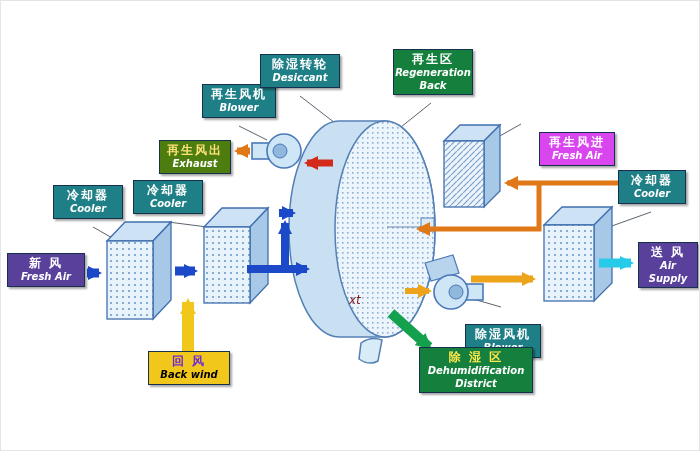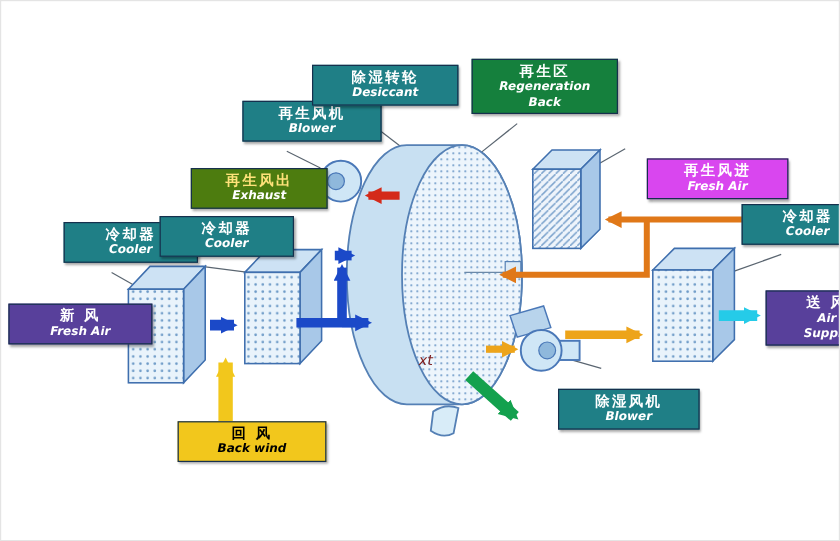--- a/index.html
+++ b/index.html
@@ -1,28 +1,28 @@
 <!DOCTYPE html>
 <html><head>
 <meta charset="utf-8">
 <style>
   html,body{margin:0;padding:0;background:#fff;}
   #stage{position:relative;width:700px;height:451px;background:#ffffff;overflow:hidden;
          font-family:"DejaVu Sans","Liberation Sans",sans-serif;border:1px solid #e4e4e4;box-sizing:border-box;}
   #gfx{position:absolute;left:0;top:0;z-index:1;}
-  .lab{position:absolute;z-index:2;text-align:center;color:#fff;padding:2px 21px;
+  .lab{position:absolute;z-index:2;text-align:center;color:#fff;padding:2px 0;
        border:1px solid #16304d;box-shadow:1.5px 2px 2px rgba(0,0,0,.35);line-height:1.25;}
   .lab .zh{display:block;font-size:12px;font-weight:bold;letter-spacing:2px;white-space:nowrap;}
   .lab .en{display:block;font-size:10px;font-weight:bold;font-style:italic;}
   .teal{background:#1f7f86;}
   .purple{background:#58409b;}
   .orangeL{background:#4d7c0f;}
   .orangeL .zh{color:#ffe27a;}
   .yellowL{background:#f2c71c;color:#000;}
-  .yellowL .zh{color:#000000;}
+  .yellowL .zh{color:#6d28d9;}
   .greenL{background:#15803d;}
   .greenL.dehum .zh{color:#ffe84a;}
   .navy{background:#d946ef;}
   #watermark{position:absolute;z-index:2;color:#7f1d1d;font-size:12px;font-style:italic;}
 </style>
 </head>
 <body>
 
 <div id="stage">
 
@@ -201,15 +201,19 @@
   <div class="lab purple" style="left:637px;top:241px;width:58px">
     <span class="zh">送  风</span>
     <span class="en">Air Supply</span>
   </div>
 
   <div class="lab teal" style="left:464px;top:323px;width:74px">
     <span class="zh">除湿风机</span>
     <span class="en">Blower</span>
   </div>
 
+  <div class="lab greenL dehum" style="left:418px;top:346px;width:112px">
+    <span class="zh">除 湿 区</span>
+    <span class="en">Dehumidification District</span>
+  </div>
 
   <span id="watermark" style="left:348px;top:292px">xt</span>
 </div>
 
 </body></html>

